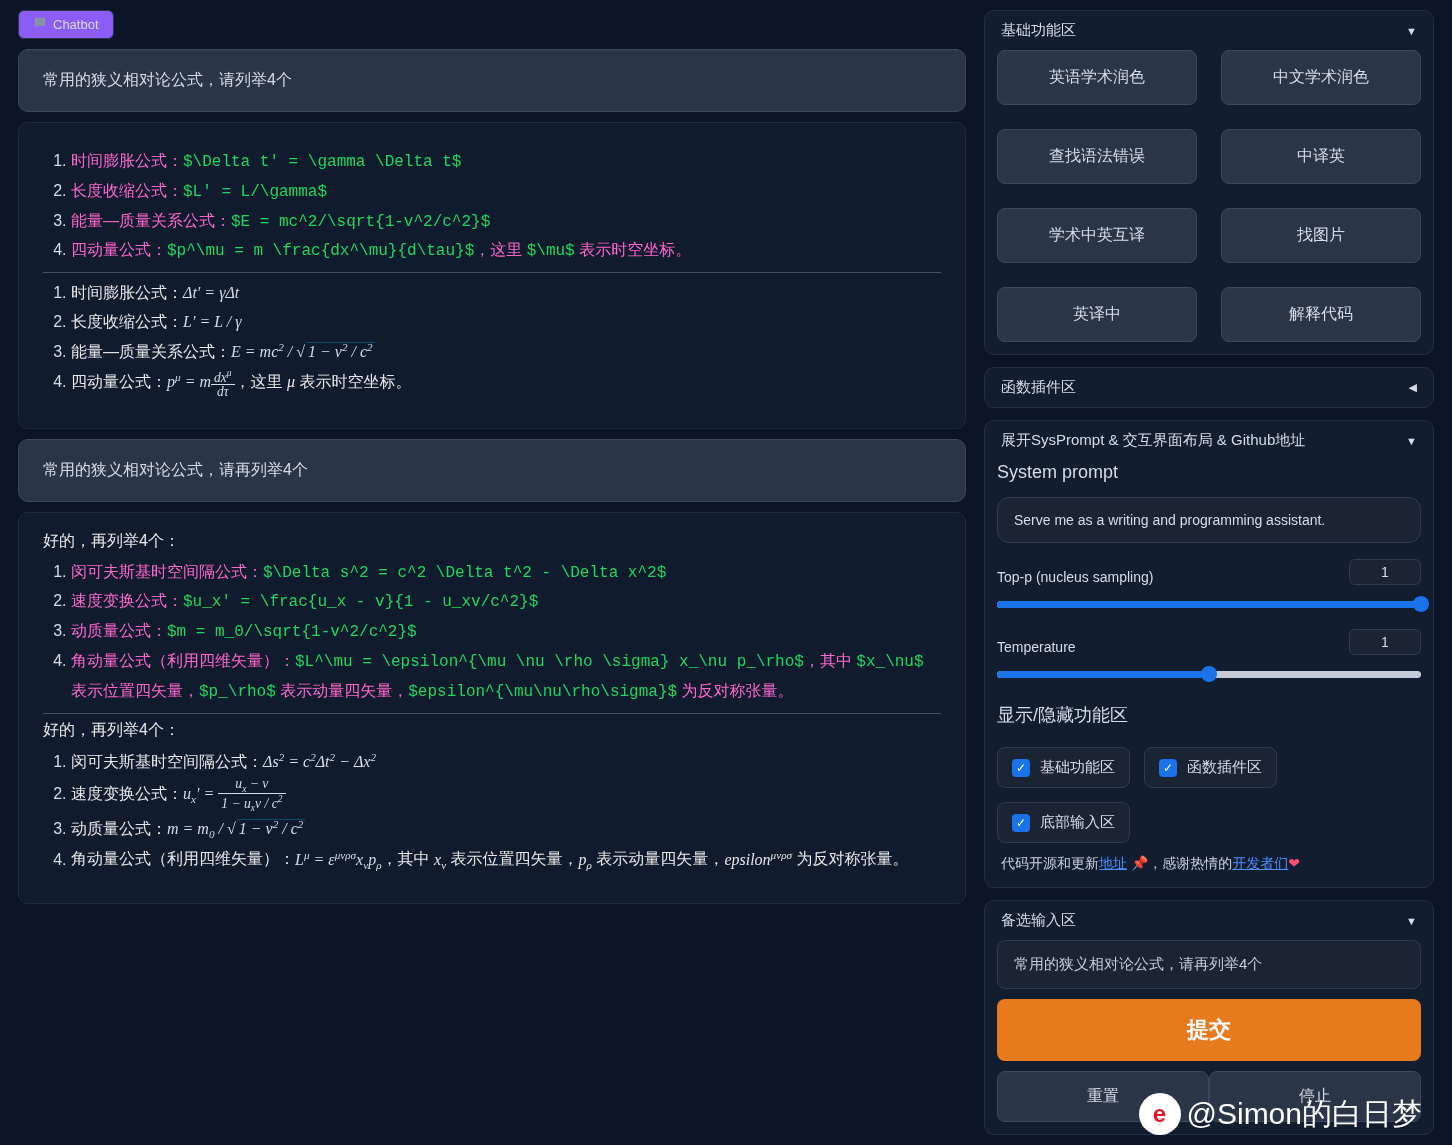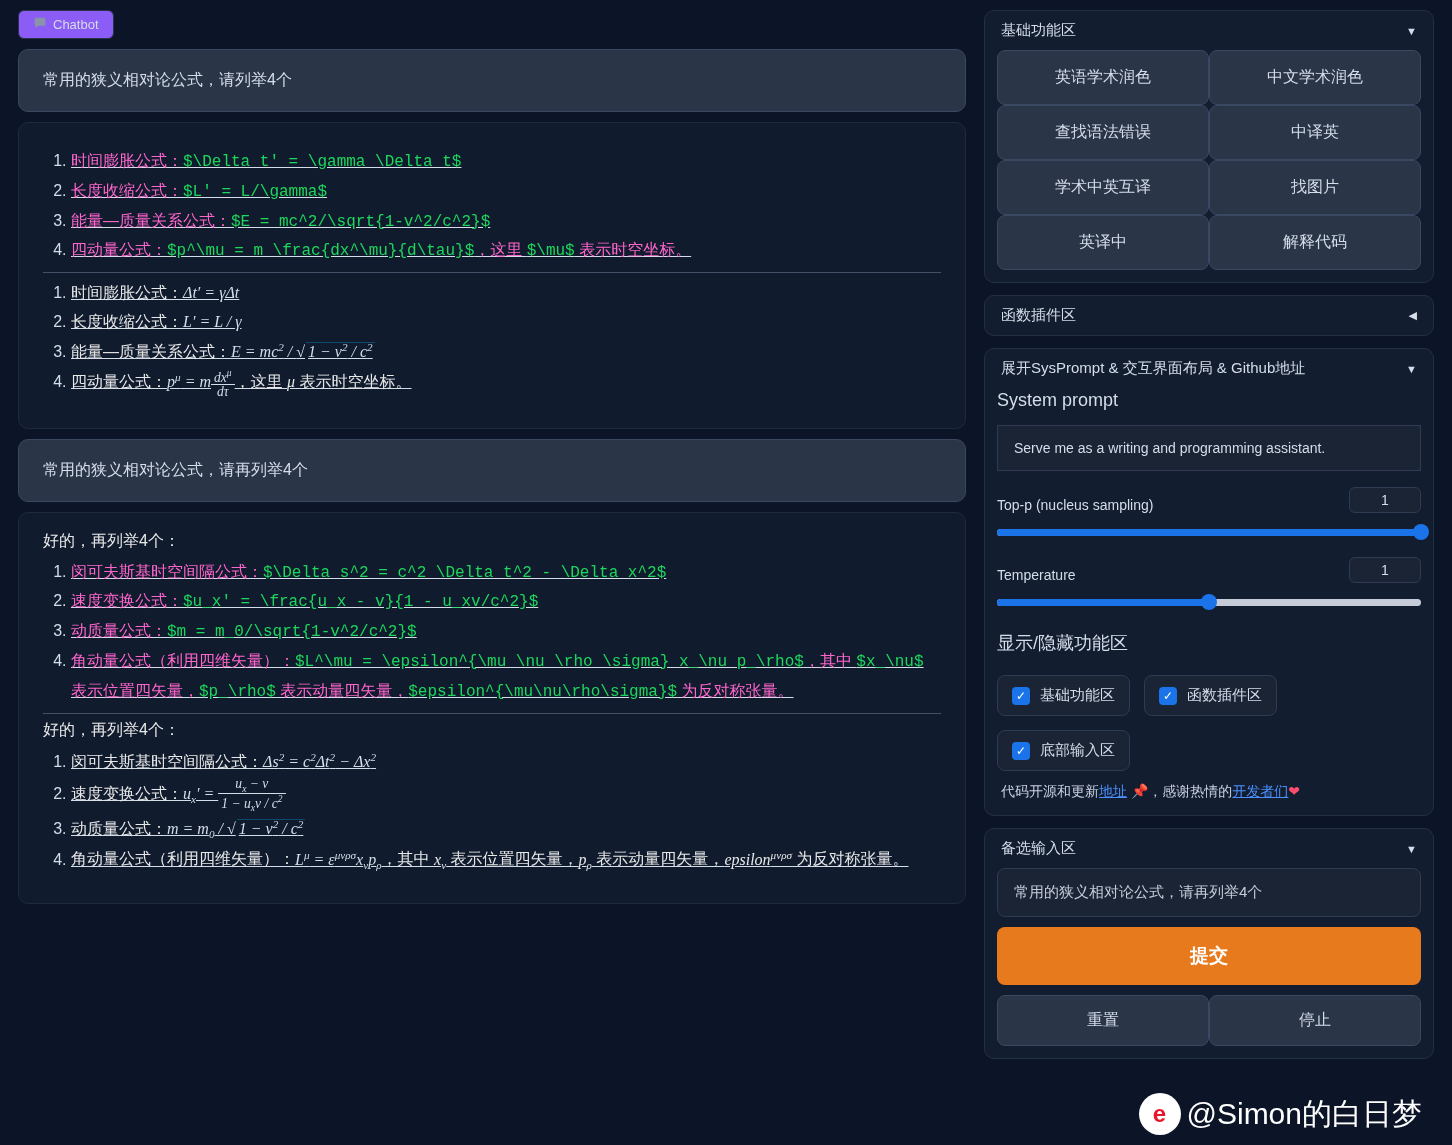--- a/index.html
+++ b/index.html
@@ -50,21 +50,21 @@
     padding: 20px 24px;
     font-size: 16px;
   }
   .msg-bot {
     background: #101b2e;
     border: 1px solid #1f2a3e;
     border-radius: 10px;
     padding: 18px 24px 22px 24px;
     font-size: 16px;
   }
-  .msg-bot ol { margin-left: 28px; margin-top: 6px; margin-bottom: 6px; text-decoration: underline; }
+  .msg-bot ol { margin-left: 28px; margin-top: 6px; margin-bottom: 6px; }
   .msg-bot li { line-height: 1.8; }
   .msg-bot .intro { margin-bottom: 2px; }
   .msg-bot hr { border: none; border-top: 1px solid #435067; margin: 6px 0; }
   .zh { color: #e8e8e8; }
   .pink { color: #ff66cc; }
   .green { color: #1dd75b; font-family: "Courier New", monospace; }
   .ital { font-style: italic; font-family: "Times New Roman", serif; }
   .frac { display: inline-block; vertical-align: middle; text-align: center; font-size: 0.85em; line-height: 1.05; }
   .frac .n { display: block; border-bottom: 1px solid #d5dde9; padding: 0 3px; }
   .frac .d { display: block; padding: 0 3px; }
@@ -79,21 +79,21 @@
   .panel-head {
     padding: 10px 16px;
     font-size: 15px;
     display: flex;
     justify-content: space-between;
     align-items: center;
   }
   .panel-head .arr { font-size: 11px; }
   .panel-body { padding: 0 12px 12px 12px; display: flex; flex-direction: column; gap: 10px; }
 
-  .btn-grid { display: grid; grid-template-columns: 1fr 1fr; gap: 0; }
+  .btn-grid { display: grid; grid-template-columns: 1fr 1fr; gap: 24px; }
   .act-btn {
     background: #2a3548;
     border: 1px solid #3a4862;
     border-radius: 8px;
     padding: 16px 0;
     text-align: center;
     font-size: 16px;
     font-weight: 500;
     cursor: pointer;
   }
@@ -109,21 +109,21 @@
     font-size: 14px;
   }
   .slider-wrap { position: relative; height: 18px; display:flex; align-items:center;}
   .track { height: 7px; background: #c5ccd8; border-radius: 4px; width: 100%; position: relative; }
   .fill { position: absolute; height: 100%; background: #1a73e8; border-radius: 4px; left: 0; }
   .thumb { position: absolute; width: 16px; height: 16px; background: #1a73e8; border-radius: 50%; top: 50%; transform: translate(-50%, -50%); }
 
   .sysprompt-box {
     background: #1a2435;
     border: 1px solid #2f3b52;
-    border-radius: 0;
+    border-radius: 12px;
     padding: 14px 16px;
   }
   .sub-head { font-size: 18px; margin-bottom: 4px; margin-top: 2px;}
   .checks { display: flex; gap: 14px; flex-wrap: wrap; margin-top:6px;}
   .chk {
     background: #1a2435;
     border: 1px solid #2f3b52;
     border-radius: 8px;
     padding: 10px 14px;
     display: flex;
@@ -147,21 +147,21 @@
     border-radius: 8px;
     padding: 14px 16px;
     font-size: 15px;
     color: #c5ccd8;
   }
   .submit-btn {
     background: #e87a1e;
     border-radius: 8px;
     padding: 16px 1px;
     text-align: center;
-    font-size: 19px;
+    font-size: 22px;
     font-weight: 600;
     color: #fff;
     cursor: pointer;
   }
   .bottom-row { display: flex; gap: 0; }
   .sec-btn {
     flex: 1;
     background: #2a3548;
     border: 1px solid #3a4862;
     border-radius: 8px;

